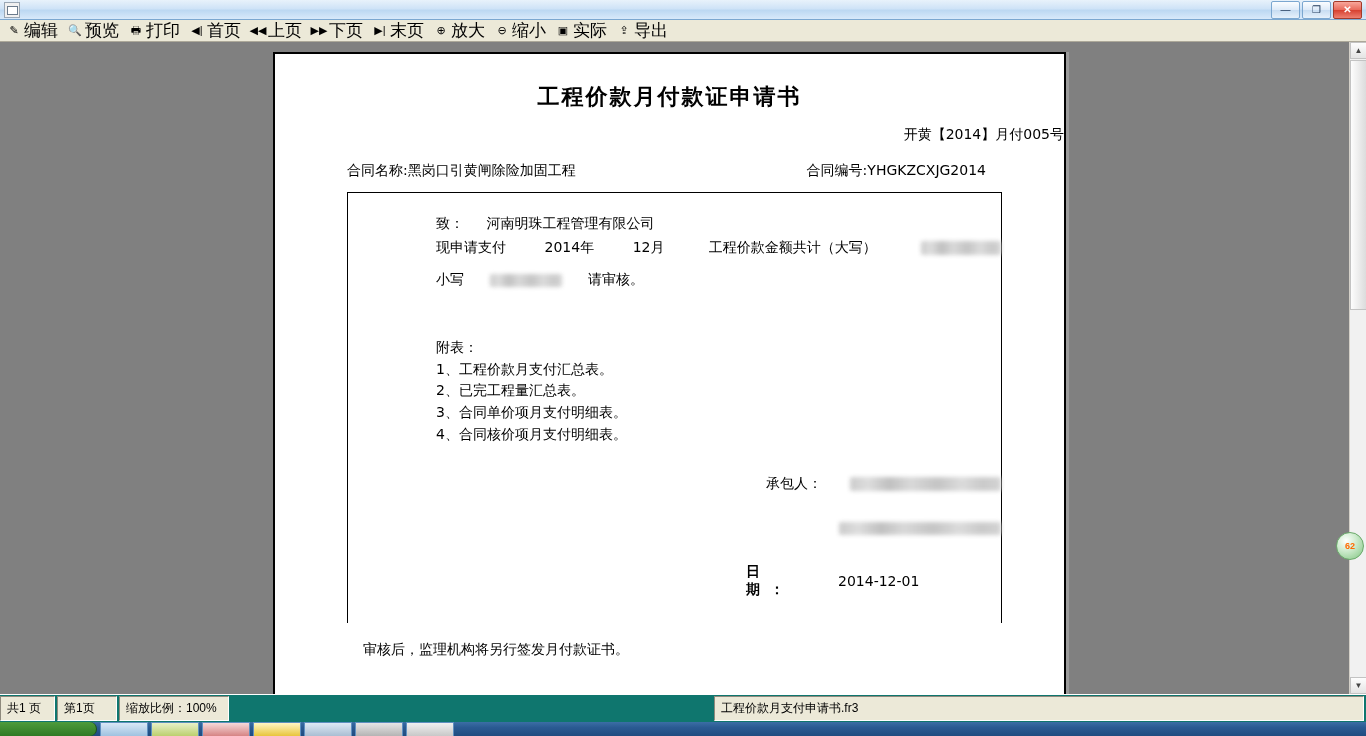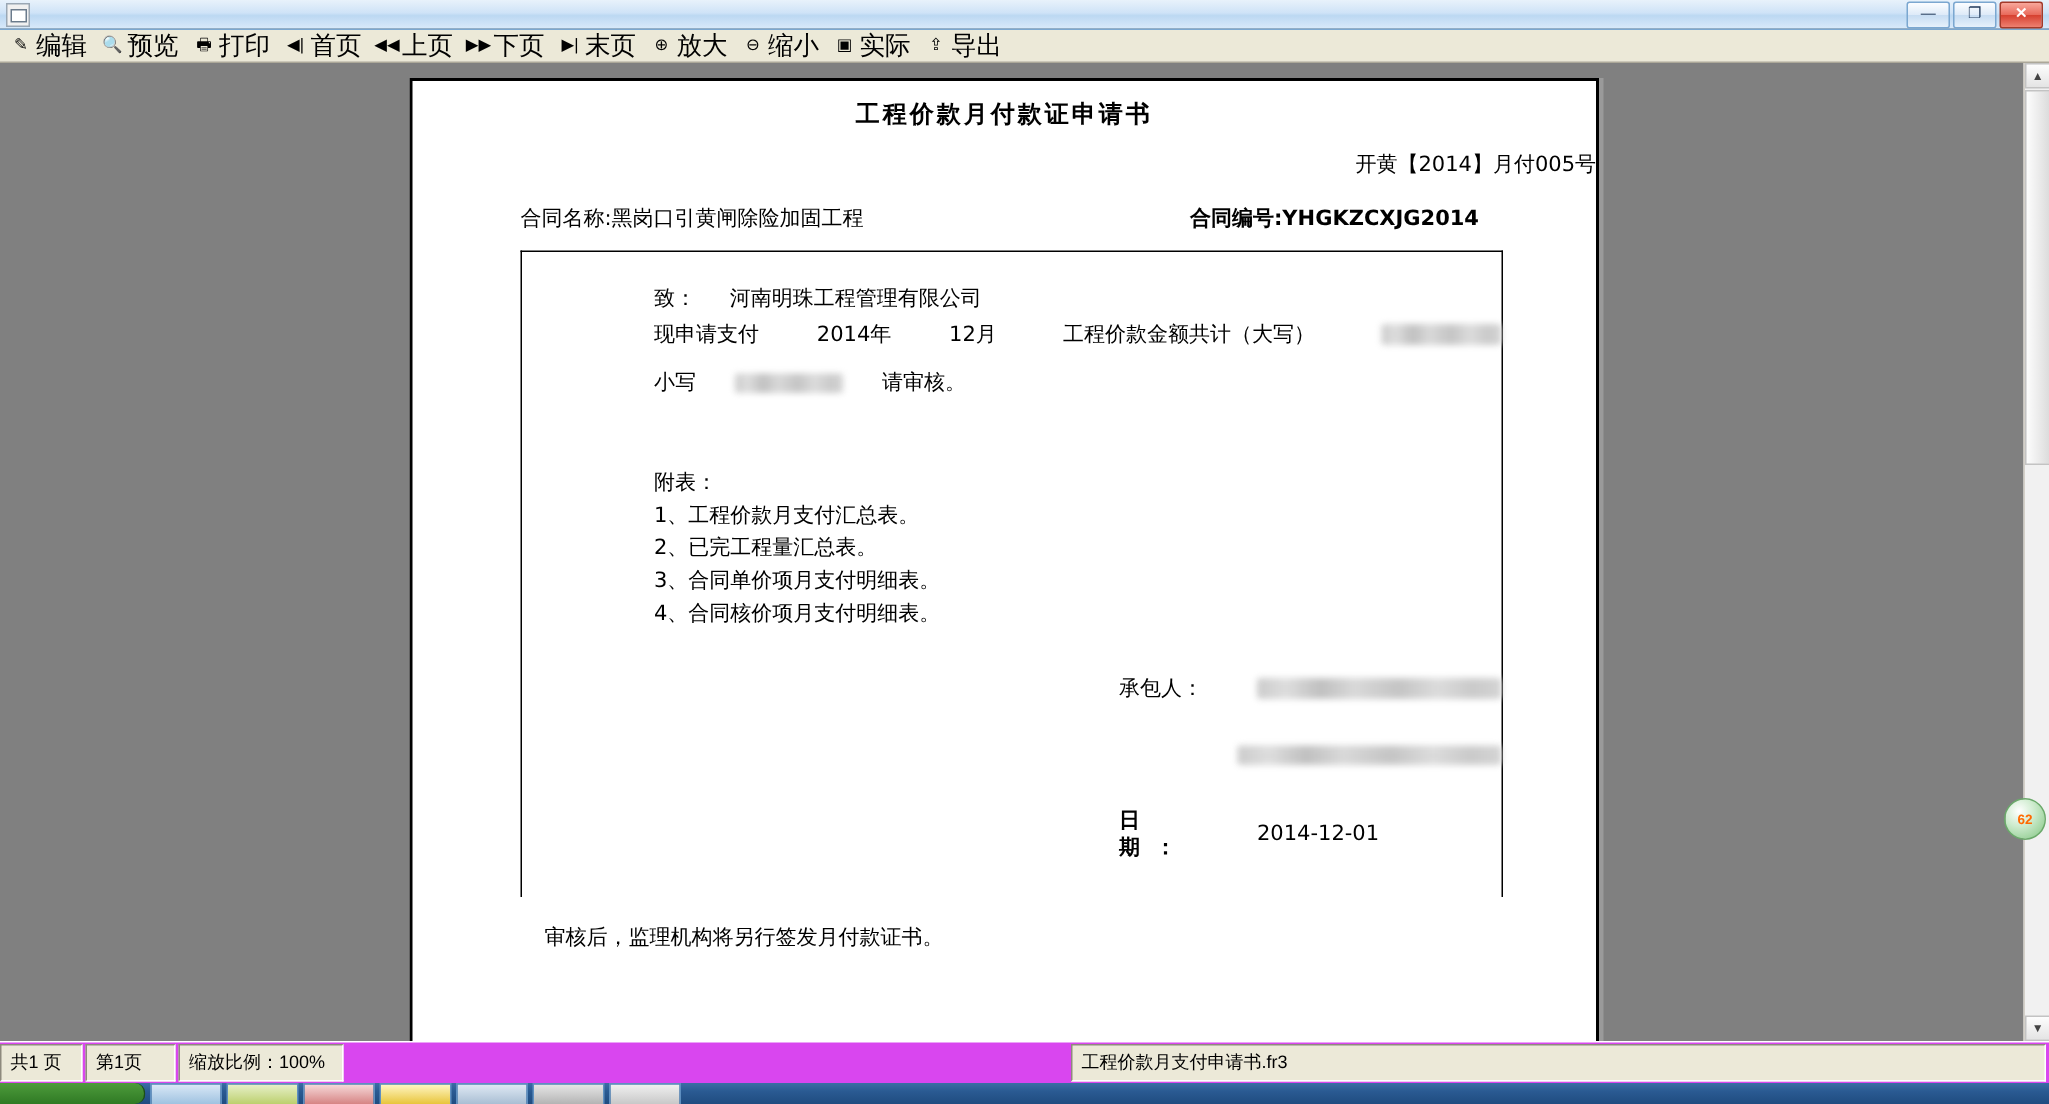--- a/index.html
+++ b/index.html
@@ -147,40 +147,40 @@
   }
   .doc {
     position: relative;
     width: 100%;
     height: 100%;
     font-family: "DejaVu Sans", "Liberation Sans", sans-serif;
     color: #000;
   }
   .doc-title {
     text-align: center;
-    font-size: 16px;
+    font-size: 22px;
     font-weight: bold;
     letter-spacing: 2px;
-    margin-top: 12px;
+    margin-top: 28px;
     font-family: "DejaVu Serif", "Liberation Serif", serif;
   }
   .doc-subtitle {
     text-align: right;
     font-size: 14px;
     margin-top: 14px;
   }
   .contract-row {
     display: flex;
     margin-top: 18px;
     padding: 0 70px 0 72px;
     font-size: 14px;
     justify-content: space-between;
   }
   .contract-name { white-space: nowrap; }
-  .contract-no { white-space: nowrap; margin-right: 8px; font-weight: bold;}
+  .contract-no { white-space: nowrap; margin-right: 8px;}
 
   .box {
     margin: 12px 62px 0 72px;
     border: 1px solid #000;
     border-bottom: none;
     box-sizing: border-box;
     padding: 22px 0 18px 0;
     font-size: 14px;
     min-height: 420px;
     position: relative;
@@ -204,21 +204,21 @@
   .b-upper { width: 172px; height: 14px; }
   .b-lower { width: 72px; height: 13px; }
   .b-contractor1 { width: 164px; height: 14px; }
   .b-contractor2 { width: 206px; height: 13px; }
   .b-manager { width: 36px; height: 13px; }
 
   .small-line { padding-left: 88px; margin-bottom: 10px; display: flex; align-items: center; }
   .attach { padding-left: 88px; margin-top: 48px; line-height: 1.55; font-size: 14px; }
   .sign-block { margin-top: 28px; padding-left: 398px; font-size: 14px; }
   .sign-row { display: flex; align-items: center; margin-bottom: 6px; min-height: 22px; }
-  .sign-label { width: 92px; white-space: nowrap; }
+  .sign-label { width: 92px; white-space: nowrap; margin-left: 20px; }
   .sign-row.spaced { margin-top: 22px; }
   .sign-row.date { margin-top: 24px; }
   .date-label { width: 92px; letter-spacing: 10px; font-weight: bold; }
 
   .note {
     margin: 18px 62px 0 72px;
     padding-left: 16px;
     font-size: 14px;
   }
 
@@ -265,21 +265,21 @@
     justify-content: center;
     font-size: 9px;
     color: #ff6a00;
     font-weight: bold;
     overflow: hidden;
   }
 
   
   .statusbar {
     height: 28px;
-    background: #d946ef;
+    background: #0f766e;
     border-top: 1px solid #fff;
     display: flex;
     align-items: stretch;
     font-size: 12px;
     box-sizing: border-box;
   }
   .sb-cell {
     border: 1px solid #aca899;
     border-top-color: #8e8a7d;
     border-left-color: #8e8a7d;

